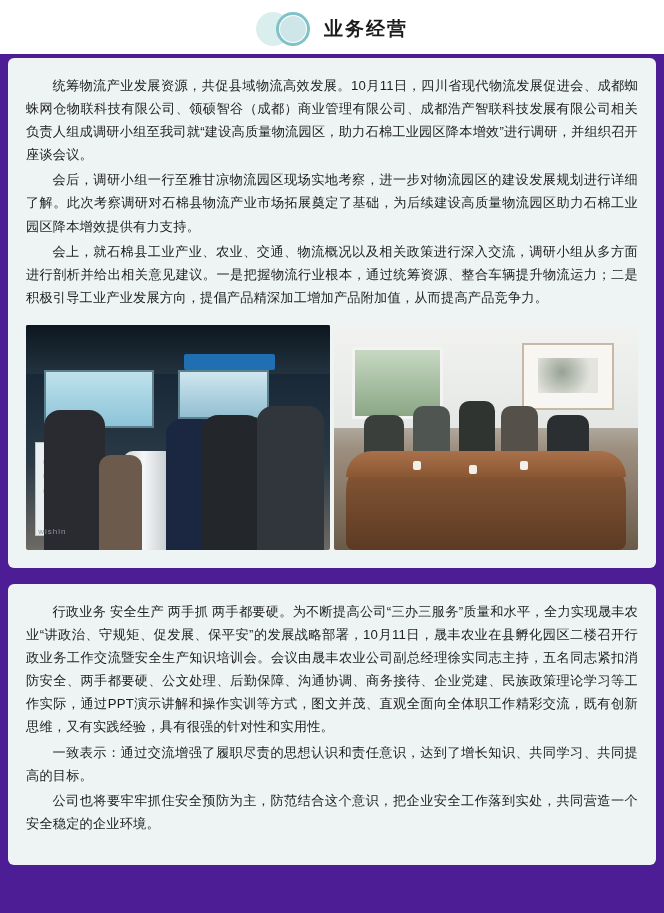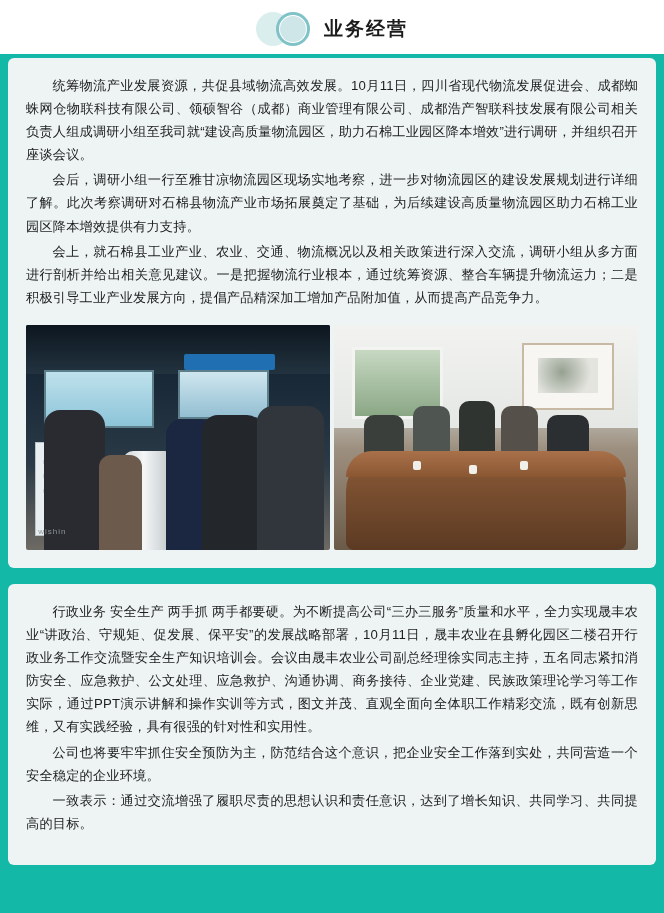--- a/index.html
+++ b/index.html
@@ -10,21 +10,21 @@
   body {
     width: 664px;
     min-height: 913px;
     background: #ffffff;
     font-family: "Liberation Sans", "DejaVu Sans", sans-serif;
     color: #222;
   }
   .page {
     width: 664px;
     min-height: 913px;
-    background: #14b8a6;
+    background: #4c1d95;
     position: relative;
     padding: 0 0 10px 0;
   }
   
   .header {
     height: 54px;
     display: flex;
     align-items: center;
     justify-content: center;
     background: #ffffff;
@@ -253,18 +253,18 @@
           <div class="p2-table-top"></div>
           <div class="p2-cup" style="left:24%; top:10%"></div>
           <div class="p2-cup" style="left:44%; top:14%"></div>
           <div class="p2-cup" style="left:62%; top:10%"></div>
         </div>
       </div>
     </div>
   </div>
 
   <div class="section second">
-    <p class="para">行政业务 安全生产 两手抓 两手都要硬。为不断提高公司“三办三服务”质量和水平，全力实现晟丰农业“讲政治、守规矩、促发展、保平安”的发展战略部署，10月11日，晟丰农业在县孵化园区二楼召开行政业务工作交流暨安全生产知识培训会。会议由晟丰农业公司副总经理徐实同志主持，五名同志紧扣消防安全、应急救护、公文处理、应急救护、沟通协调、商务接待、企业党建、民族政策理论学习等工作实际，通过PPT演示讲解和操作实训等方式，图文并茂、直观全面向全体职工作精彩交流，既有创新思维，又有实践经验，具有很强的针对性和实用性。</p>
+    <p class="para">行政业务 安全生产 两手抓 两手都要硬。为不断提高公司“三办三服务”质量和水平，全力实现晟丰农业“讲政治、守规矩、促发展、保平安”的发展战略部署，10月11日，晟丰农业在县孵化园区二楼召开行政业务工作交流暨安全生产知识培训会。会议由晟丰农业公司副总经理徐实同志主持，五名同志紧扣消防安全、两手都要硬、公文处理、后勤保障、沟通协调、商务接待、企业党建、民族政策理论学习等工作实际，通过PPT演示讲解和操作实训等方式，图文并茂、直观全面向全体职工作精彩交流，既有创新思维，又有实践经验，具有很强的针对性和实用性。</p>
+    <p class="para">一致表示：通过交流增强了履职尽责的思想认识和责任意识，达到了增长知识、共同学习、共同提高的目标。</p>
     <p class="para">公司也将要牢牢抓住安全预防为主，防范结合这个意识，把企业安全工作落到实处，共同营造一个安全稳定的企业环境。</p>
-    <p class="para">一致表示：通过交流增强了履职尽责的思想认识和责任意识，达到了增长知识、共同学习、共同提高的目标。</p>
   </div>
 
 </div>
 
 </body></html>

